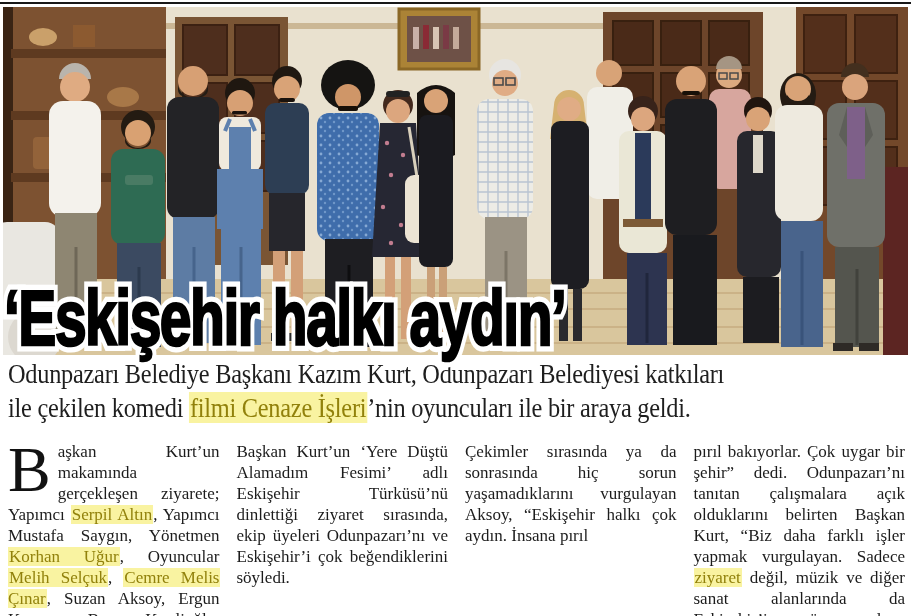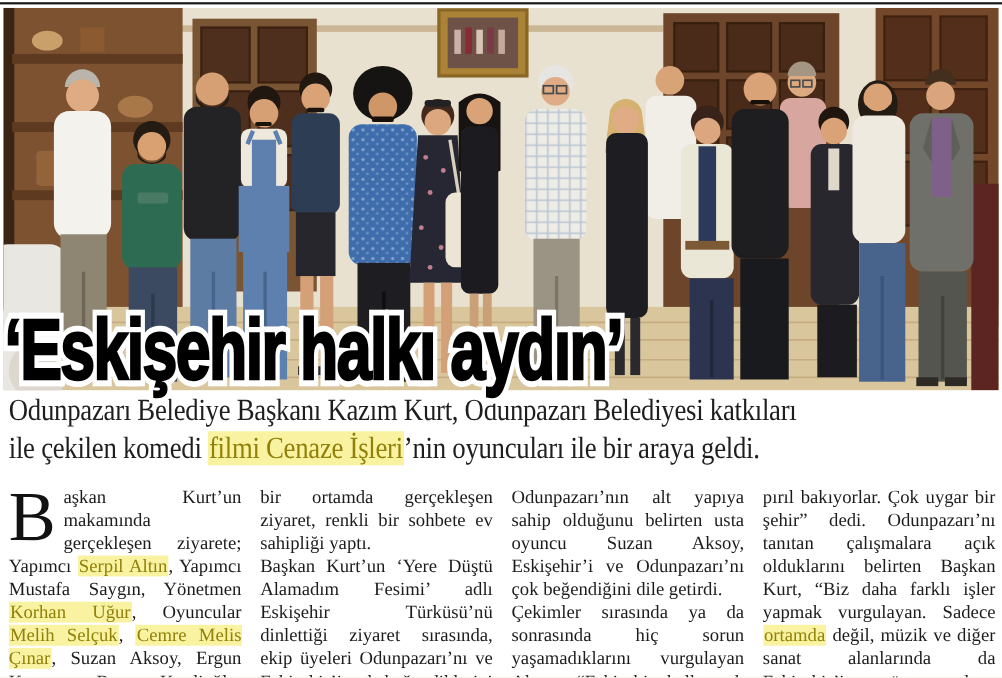--- a/index.html
+++ b/index.html
@@ -279,23 +279,21 @@
 <div class="subhead">
   <div class="subline"><span class="seg">Odunpazarı Belediye Başkanı Kazım Kurt, Odunpazarı Belediyesi katkıları</span></div>
   <div class="subline"><span class="seg">ile çekilen komedi </span><span class="seg hl">filmi Cenaze İşleri</span><span class="seg">’nin oyuncuları ile bir araya geldi.</span></div>
 </div>
 
 <div class="body-cols">
   <div class="col">
       <p class="para"><span class="dropcap">B</span><span class="seg">aşkan Kurt’un makamında gerçekleşen ziyarete; Yapımcı </span><span class="seg hl">Serpil Altın</span><span class="seg">, Yapımcı Mustafa Saygın, Yönetmen </span><span class="seg hl">Korhan Uğur</span><span class="seg">, Oyuncular </span><span class="seg hl">Melih Selçuk</span><span class="seg">, </span><span class="seg hl">Cemre Melis Çınar</span><span class="seg">, Suzan Aksoy, Ergun Kuyucu, Barış Kıralioğlu, Yüksel Ünal, Caner Atacan katıldı. Samimi</span></p>
     </div>
   <div class="col">
-      <p class="para"><span class="seg">bir ortamda gerçekleşen ziyaret, renkli bir sohbete ev sahipliği yaptı.</span></p>
       <p class="para"><span class="seg">Başkan Kurt’un ‘Yere Düştü Alamadım Fesimi’ adlı Eskişehir Türküsü’nü dinlettiği ziyaret sırasında, ekip üyeleri Odunpazarı’nı ve Eskişehir’i çok beğendiklerini söyledi.</span></p>
     </div>
   <div class="col">
-      <p class="para"><span class="seg">Odunpazarı’nın alt yapıya sahip olduğunu belirten usta oyuncu Suzan Aksoy, Eskişehir’i ve Odunpazarı’nı çok beğendiğini dile getirdi.</span></p>
       <p class="para"><span class="seg">Çekimler sırasında ya da sonrasında hiç sorun yaşamadıklarını vurgulayan Aksoy, “Eskişehir halkı çok aydın. İnsana pırıl</span></p>
     </div>
   <div class="col">
-      <p class="para"><span class="seg">pırıl bakıyorlar. Çok uygar bir şehir” dedi. Odunpazarı’nı tanıtan çalışmalara açık olduklarını belirten Başkan Kurt, “Biz daha farklı işler yapmak vurgulayan. Sadece </span><span class="seg hl">ortamda</span><span class="seg"> değil, müzik ve diğer sanat alanlarında da Eskişehir’i ön plana çıkarmaya çalışıyoruz” diye konuştu. HM</span></p>
+      <p class="para"><span class="seg">pırıl bakıyorlar. Çok uygar bir şehir” dedi. Odunpazarı’nı tanıtan çalışmalara açık olduklarını belirten Başkan Kurt, “Biz daha farklı işler yapmak vurgulayan. Sadece </span><span class="seg hl">ziyaret</span><span class="seg"> değil, müzik ve diğer sanat alanlarında da Eskişehir’i ön plana çıkarmaya çalışıyoruz” diye konuştu. HM</span></p>
     </div>
 </div>
 
 </body></html>

